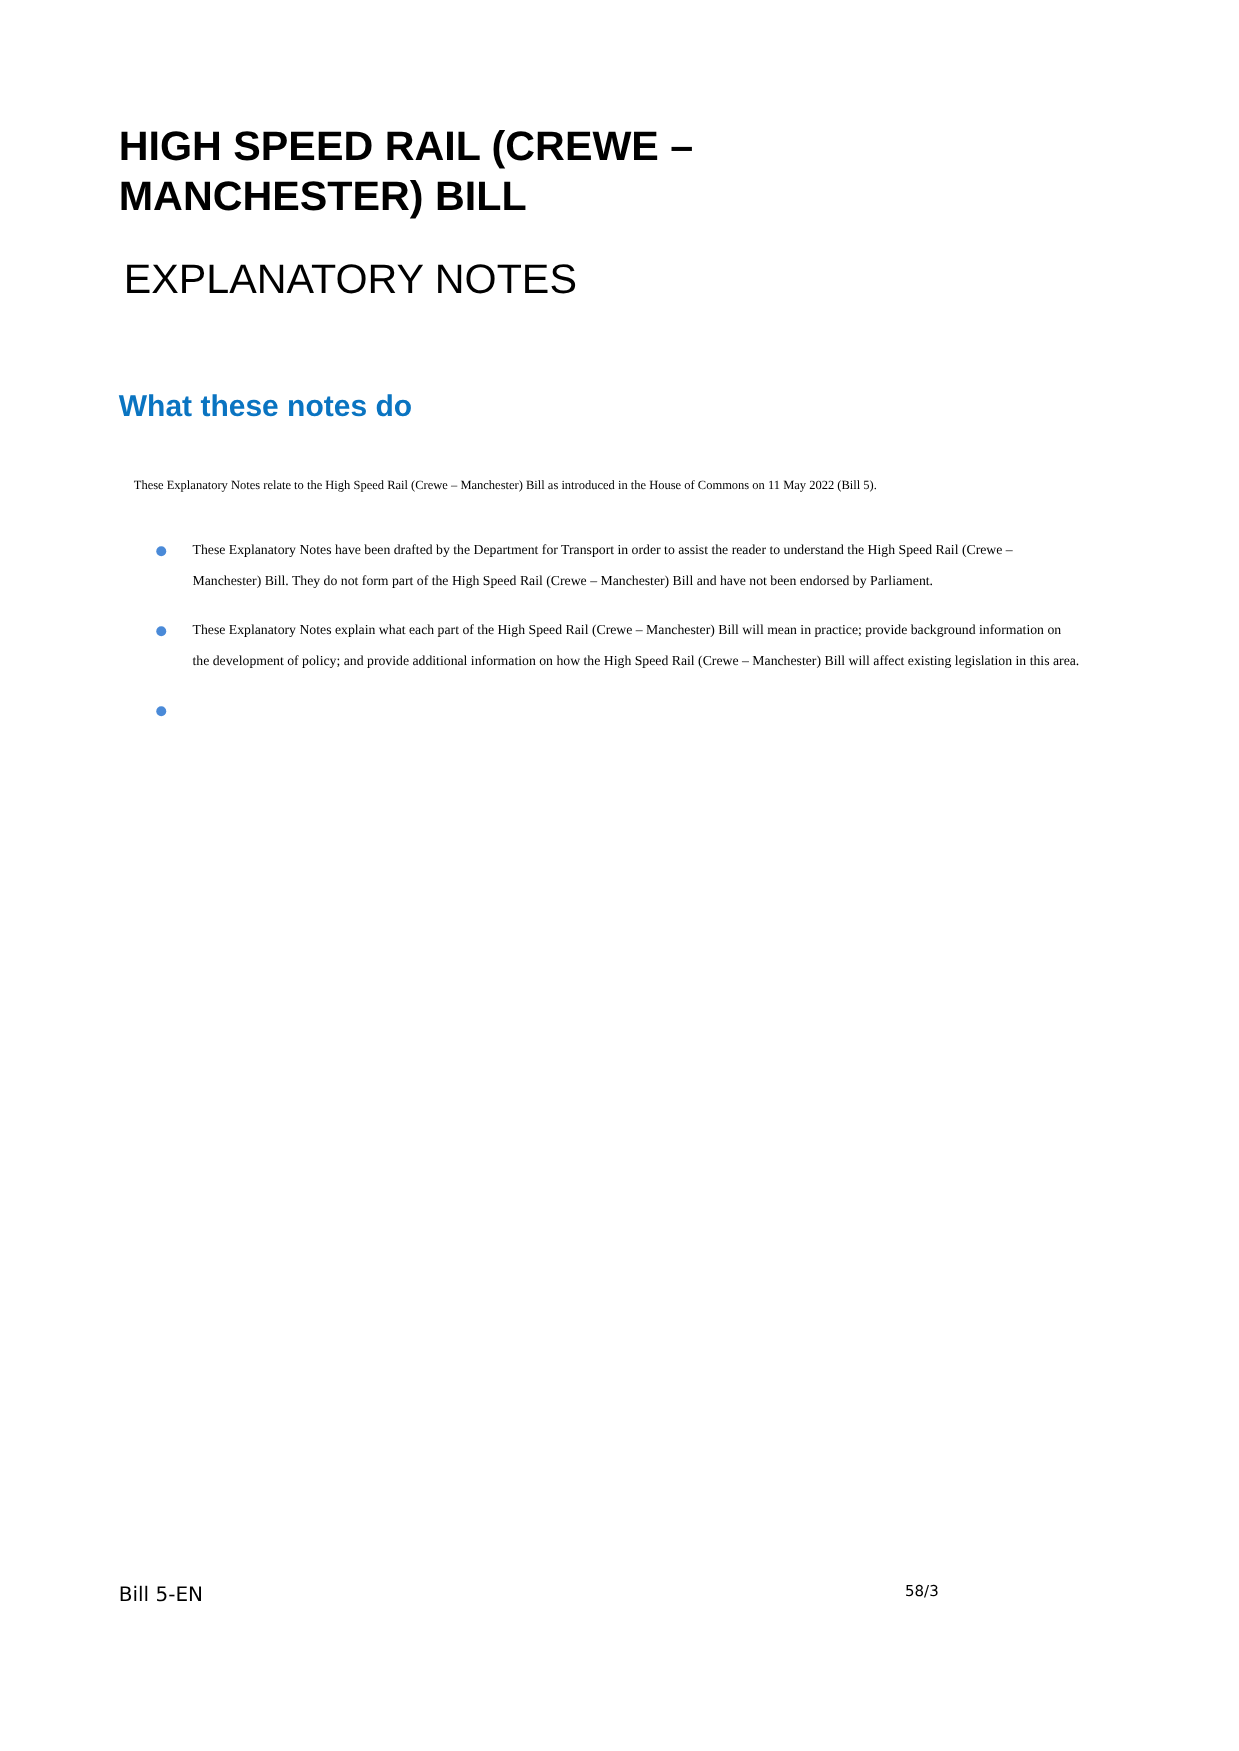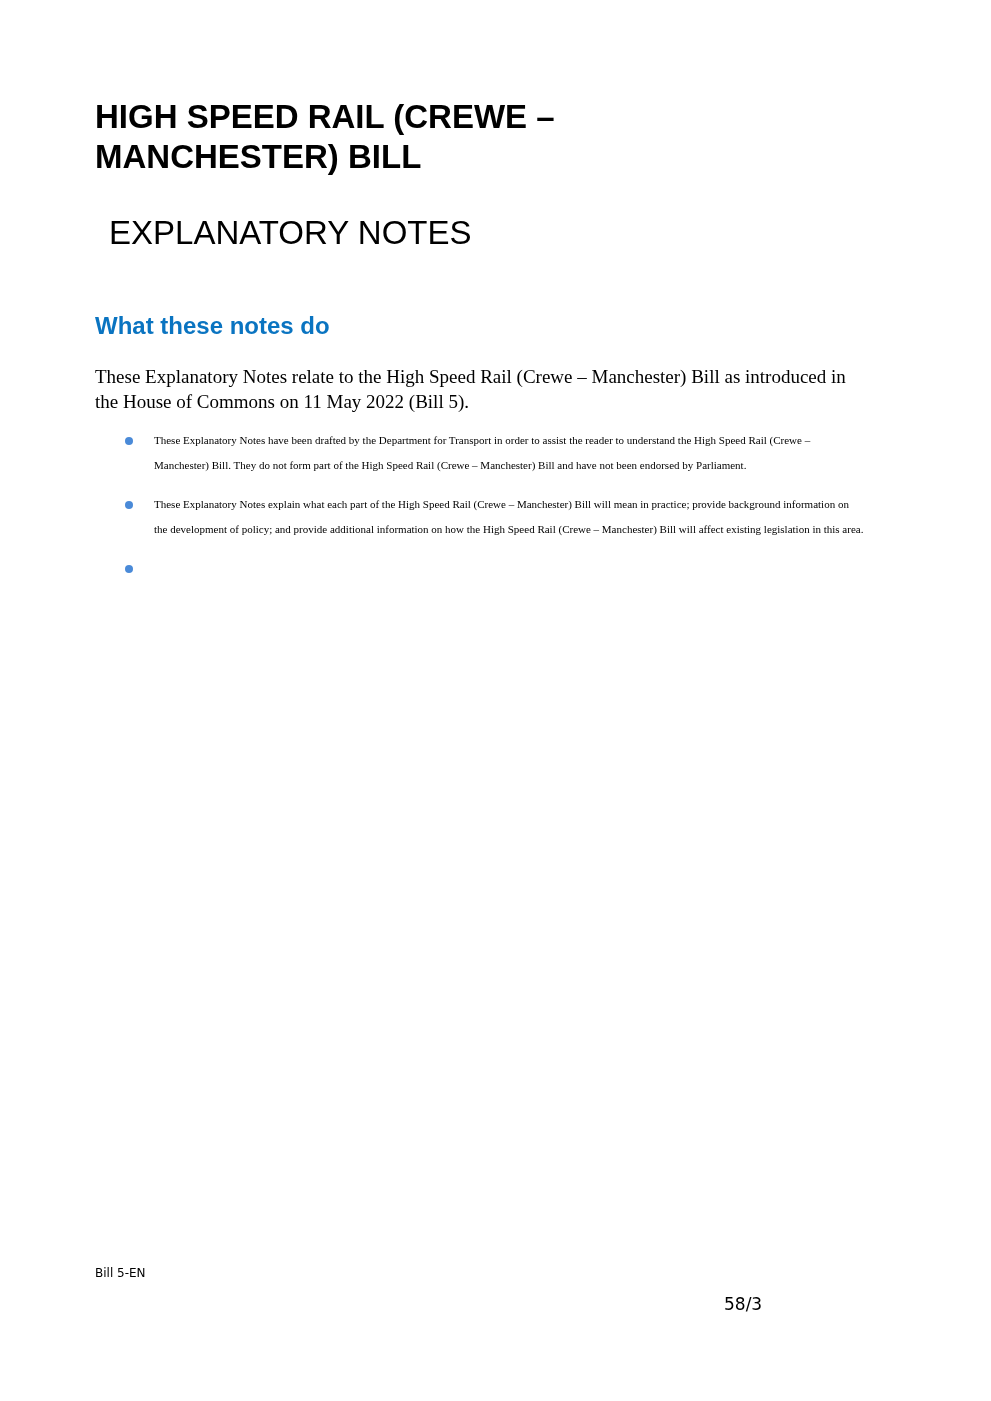--- a/index.html
+++ b/index.html
@@ -6,51 +6,51 @@
   body { width: 991px; height: 1401px; position: relative; overflow: hidden; }
   .page { position: absolute; left: 0; top: 0; width: 991px; height: 1204px; background: #fff; }
   .title {
     position: absolute; left: 95px; top: 97px; width: 620px;
     font-family: "Liberation Sans", sans-serif; font-weight: bold;
     font-size: 33px; line-height: 40px; color: #000; margin: 0;
   }
   .subtitle {
     position: absolute; left: 95px; top: 199px;
     font-family: "Liberation Sans", sans-serif; font-weight: normal;
-    font-size: 33px; line-height: 40px; color: #000; margin: 14px;
+    font-size: 33px; line-height: 40px; color: #000; margin: 4px;
   }
   .section-heading {
     position: absolute; left: 95px; top: 311px;
     font-family: "Liberation Sans", sans-serif; font-weight: bold;
     font-size: 24px; line-height: 30px; color: #0a74c1; margin: 0; text-align: center;
   }
   .intro {
     position: absolute; left: 95px; top: 364px; width: 770px;
-    font-family: "Liberation Serif", serif; font-size: 19px; line-height: 25px;
-    color: #000; margin: 0;
+    font-family: "Liberation Serif", serif; font-size: 10px; line-height: 25px;
+    color: #000; margin: 12px;
   }
   .bullets {
     position: absolute; left: 125px; top: 428px; width: 740px;
     list-style: none; margin: 0; padding: 0;
   }
   .bullet-item {
     position: relative; padding-left: 29px; margin-bottom: 14px;
     font-family: "Liberation Serif", serif; font-size: 11px; line-height: 25px; color: #000;
   }
   .bullet-dot {
     position: absolute; left: 0; top: 9px; width: 8px; height: 8px; border-radius: 50%;
     background: #4a8ad8;
   }
   .footer-left {
     position: absolute; left: 95px; top: 1266px;
-    font-family: "DejaVu Sans", sans-serif; font-size: 12px; color: #000;
+    font-family: "DejaVu Sans", sans-serif; font-size: 16px; color: #000;
   }
   .footer-right {
     position: absolute; left: 724px; top: 1266px;
-    font-family: "DejaVu Sans", sans-serif; font-size: 17px; color: #000; margin-top: 28px;
+    font-family: "DejaVu Sans", sans-serif; font-size: 12px; color: #000;
   }
 </style>
 </head>
 <body>
 
 <div class="page">
   <h1 class="title">HIGH SPEED RAIL (CREWE – MANCHESTER) BILL</h1>
   <h2 class="subtitle">EXPLANATORY NOTES</h2>
 
   <h3 class="section-heading">What these notes do</h3>

